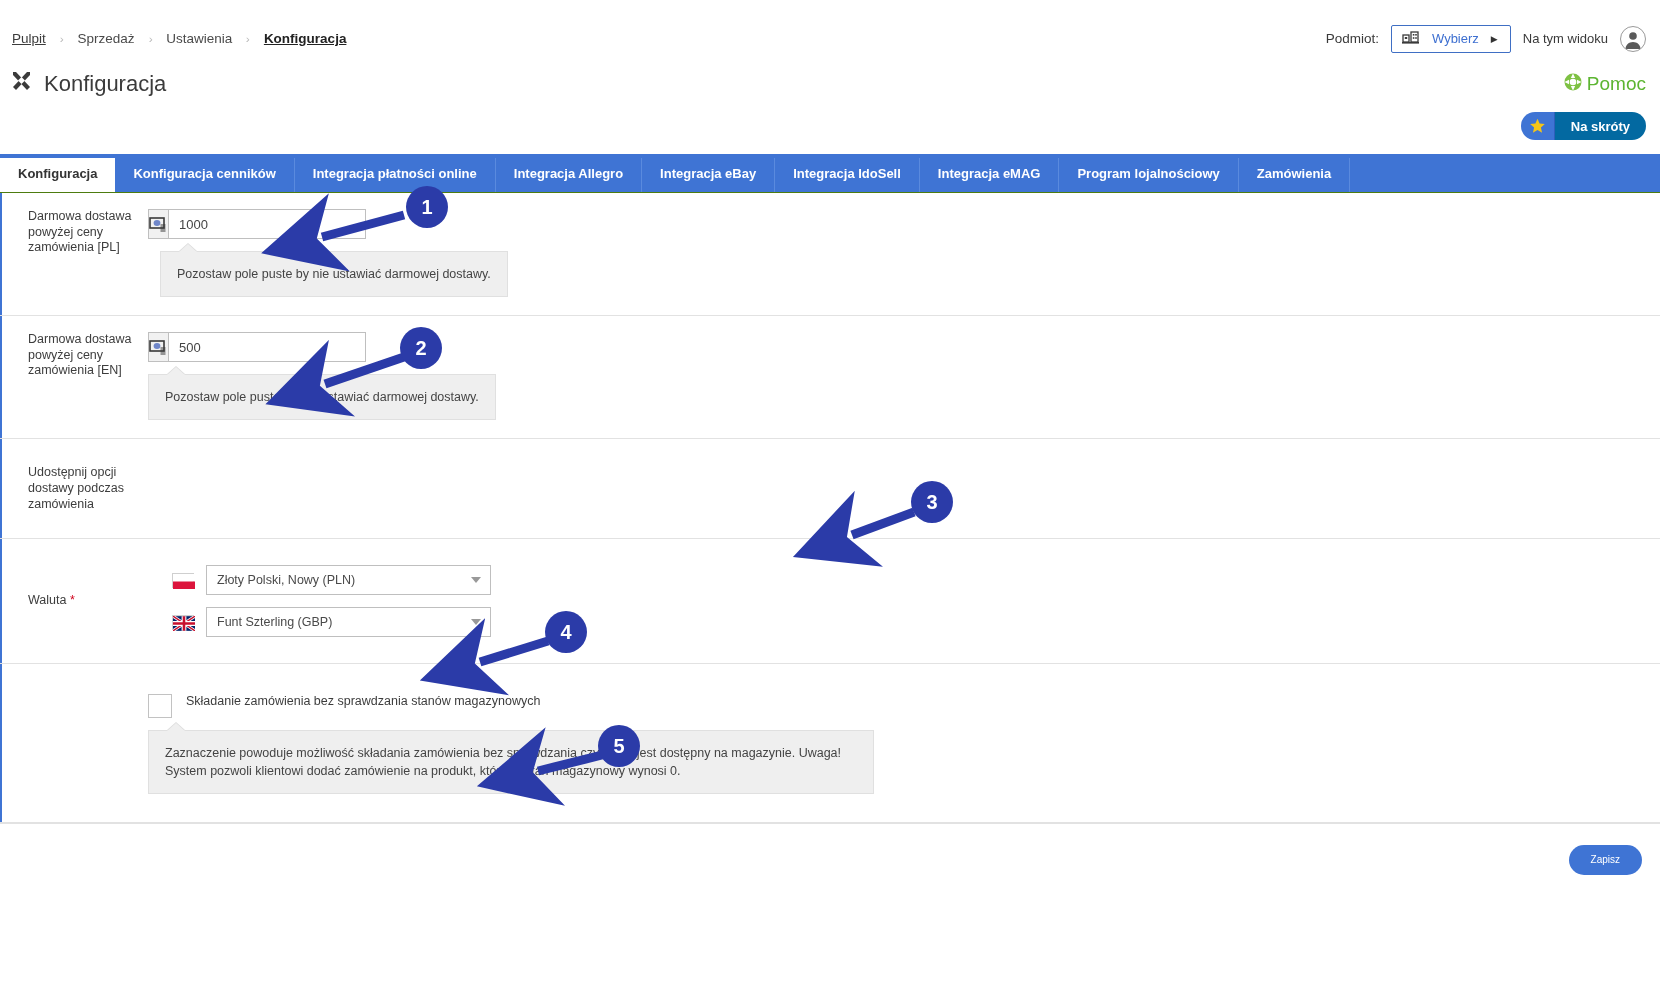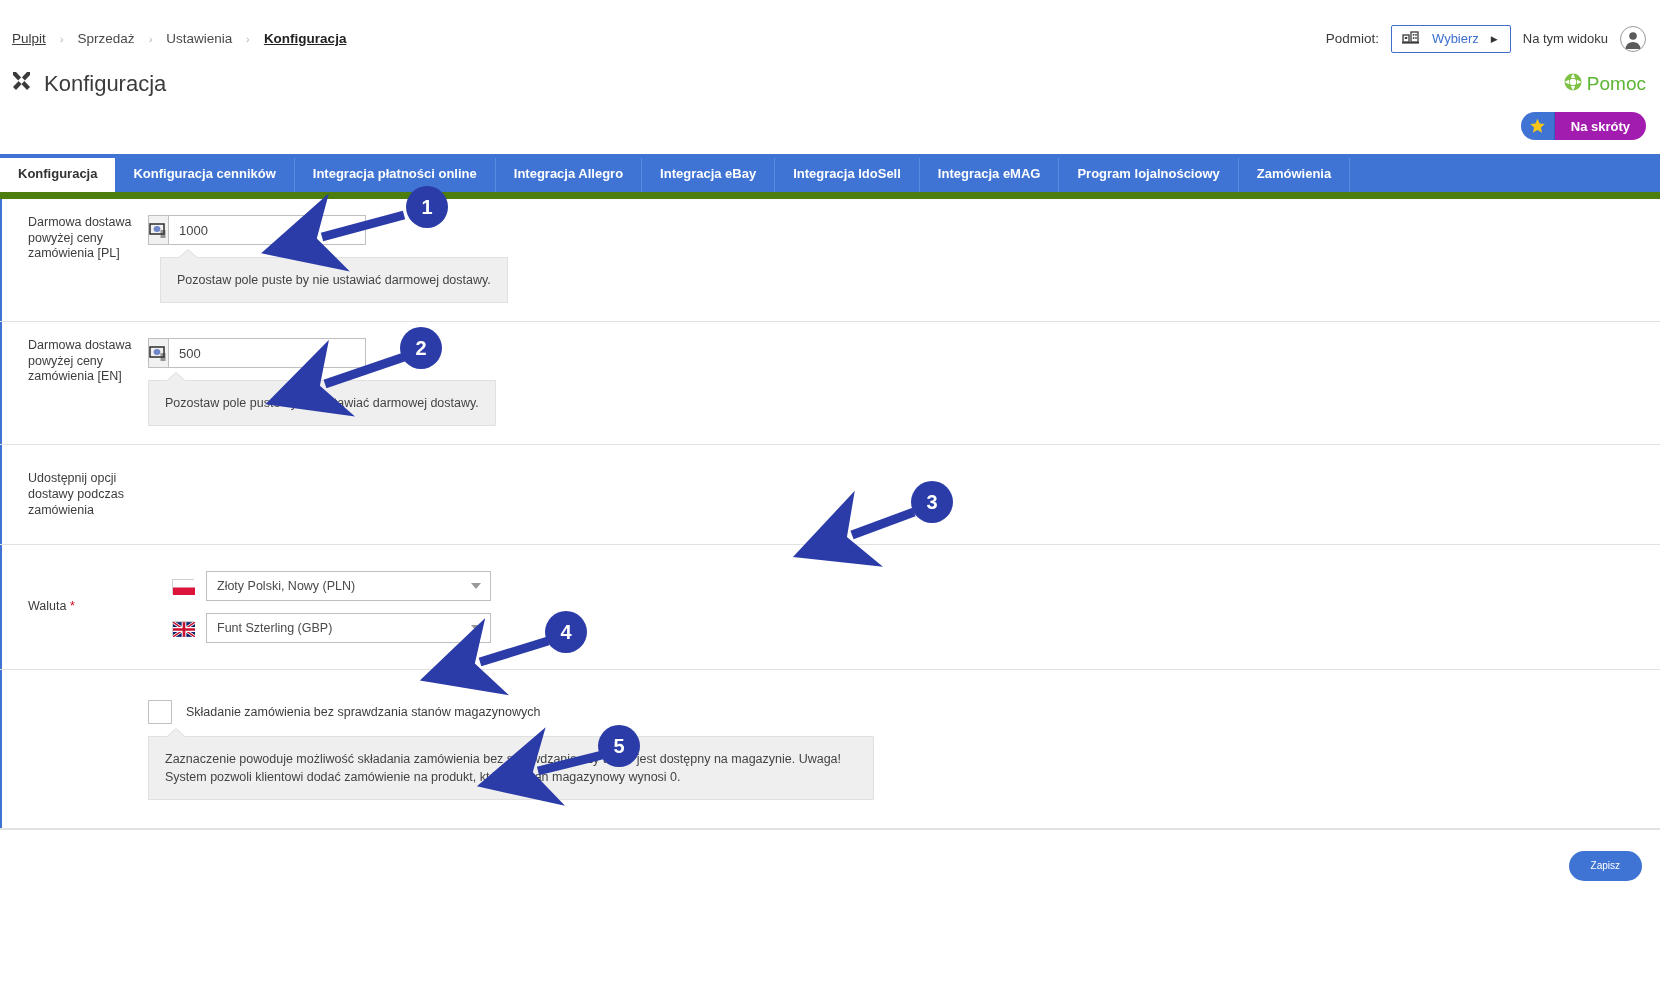--- a/index.html
+++ b/index.html
@@ -71,21 +71,21 @@
   .shortcut {
     display:flex; align-items:center; height:28px;
     border-radius:14px; overflow:hidden; cursor:pointer;
   }
   .shortcut .star-part {
     background:#3f74d4; width:34px; height:28px;
     display:flex; align-items:center; justify-content:center;
     border-right:1px solid #2f5fbb;
   }
   .shortcut .txt-part {
-    background:#a21caf; color:#fff; font-size:13px; font-weight:bold;
+    background:#0369a1; color:#fff; font-size:13px; font-weight:bold;
     padding:9px 16px; height:28px; display:flex; align-items:center;
   }
 
   
   .tabs-wrap { margin-top:14px; background:#3f74d4; height:38px; position:relative; }
   .tabs { display:flex; height:38px; align-items:stretch; }
   .tab {
     color:#fff; font-size:13px; font-weight:bold;
     display:flex; align-items:center; justify-content:center;
     padding:0 18px; cursor:pointer;
@@ -94,21 +94,21 @@
   }
   .tab.active {
     background:#fff; color:#333; border-right:none;
   }
   .tabs-wrap::after{
     content:""; position:absolute; left:0; right:0; top:0; height:4px;
     background:#3f74d4;
   }
 
   
-  .form { border-top:7px solid #4d7c0f; }
+  .form { border-top:1px solid #4d7c0f; }
   .frow {
     display:flex; align-items:flex-start;
     border-bottom:1px solid #e2e2e2;
     padding:22px 0 22px 0;
     position:relative;
     min-height:60px;
   }
   .frow .flabel {
     width:148px; flex:0 0 148px;
     padding-left:28px; padding-right:10px;
@@ -163,21 +163,21 @@
     border-right:5px solid transparent; border-top:6px solid #999;
   }
   .sel.wide { width:690px; }
   .sel.cur { width:285px; }
 
   .cur-row { display:flex; align-items:center; gap:12px; }
   .cur-row + .cur-row { margin-top:12px; }
   .flag { width:22px; height:15px; border:1px solid #cfcfcf; display:block; }
 
   
-  .cbrow { display:flex; align-items:center; gap:14px; }
+  .cbrow { display:flex; gap:14px; }
   .cbox {
     width:24px; height:24px; border:1px solid #c2c2c2; background:#fff;
     cursor:pointer; flex:0 0 24px;
   }
   .cblabel { font-size:12.5px; color:#3d3d3d; }
 
   
   .footer {
     border-top:1px solid #e2e2e2;
     height:72px; display:flex; align-items:center; justify-content:flex-end;

